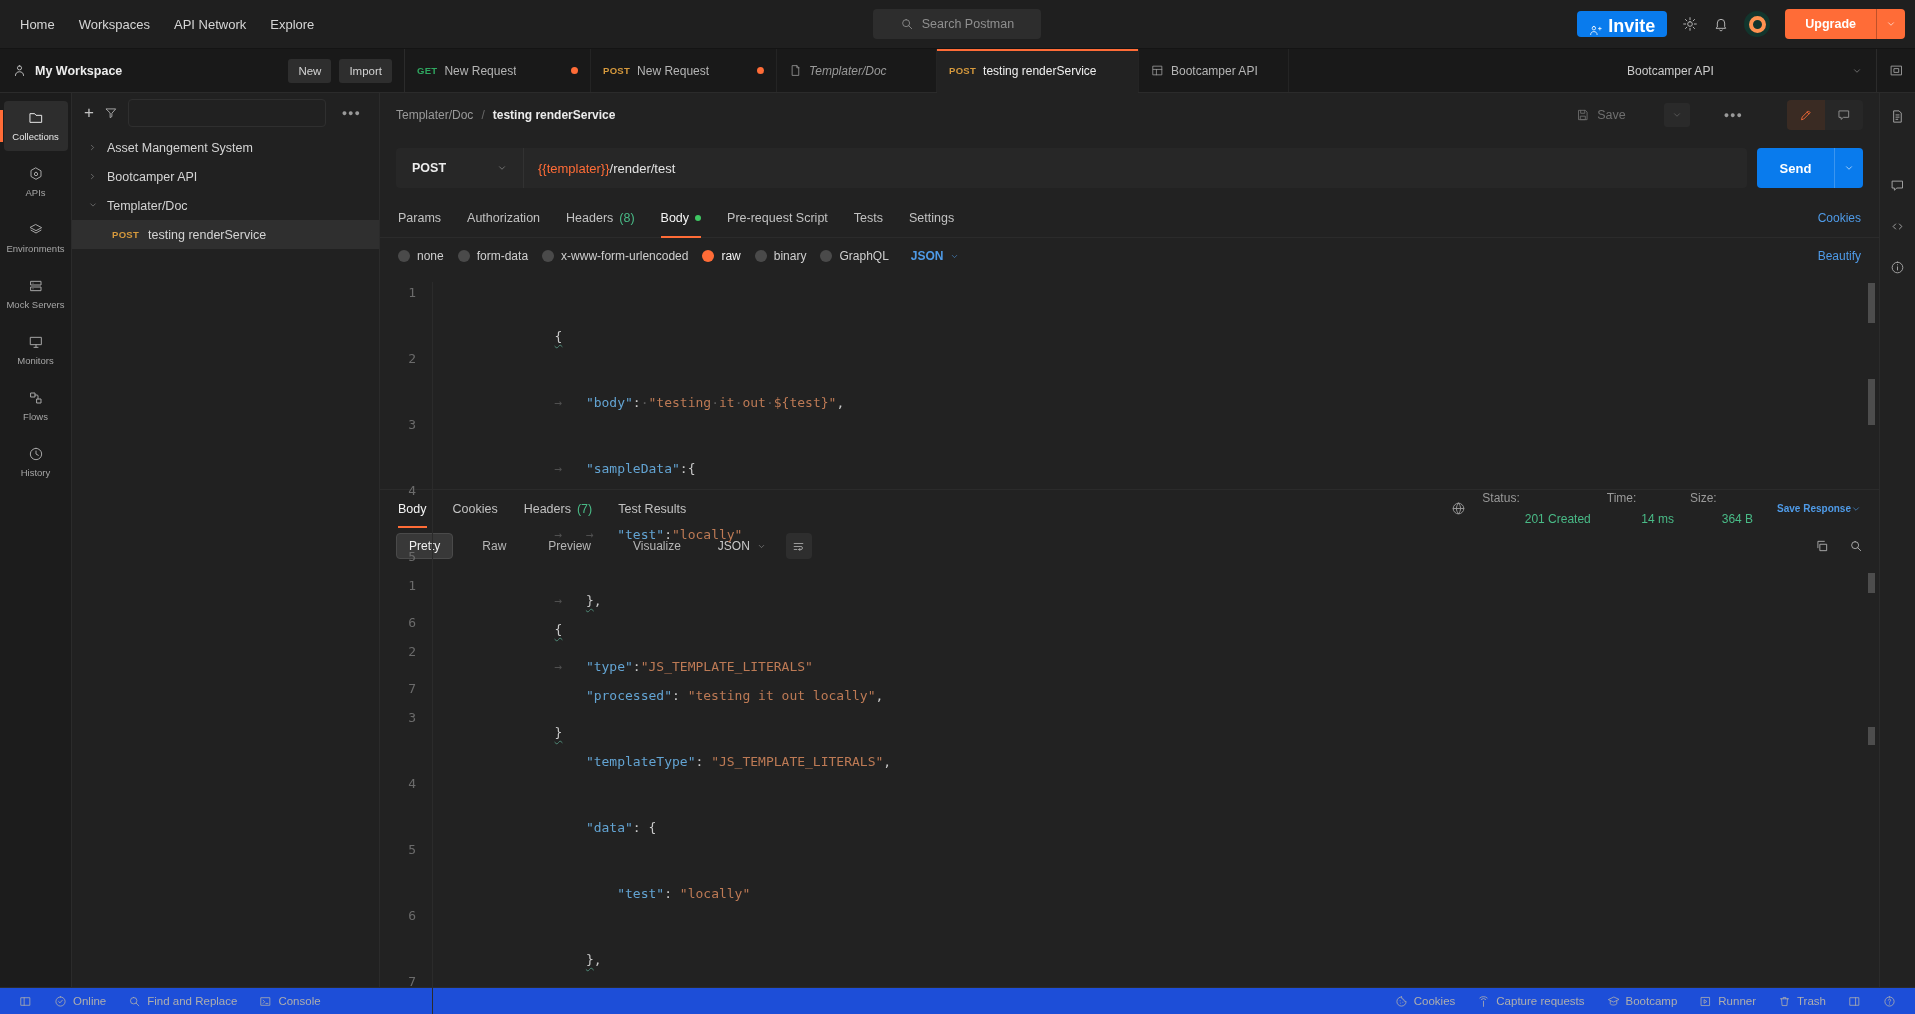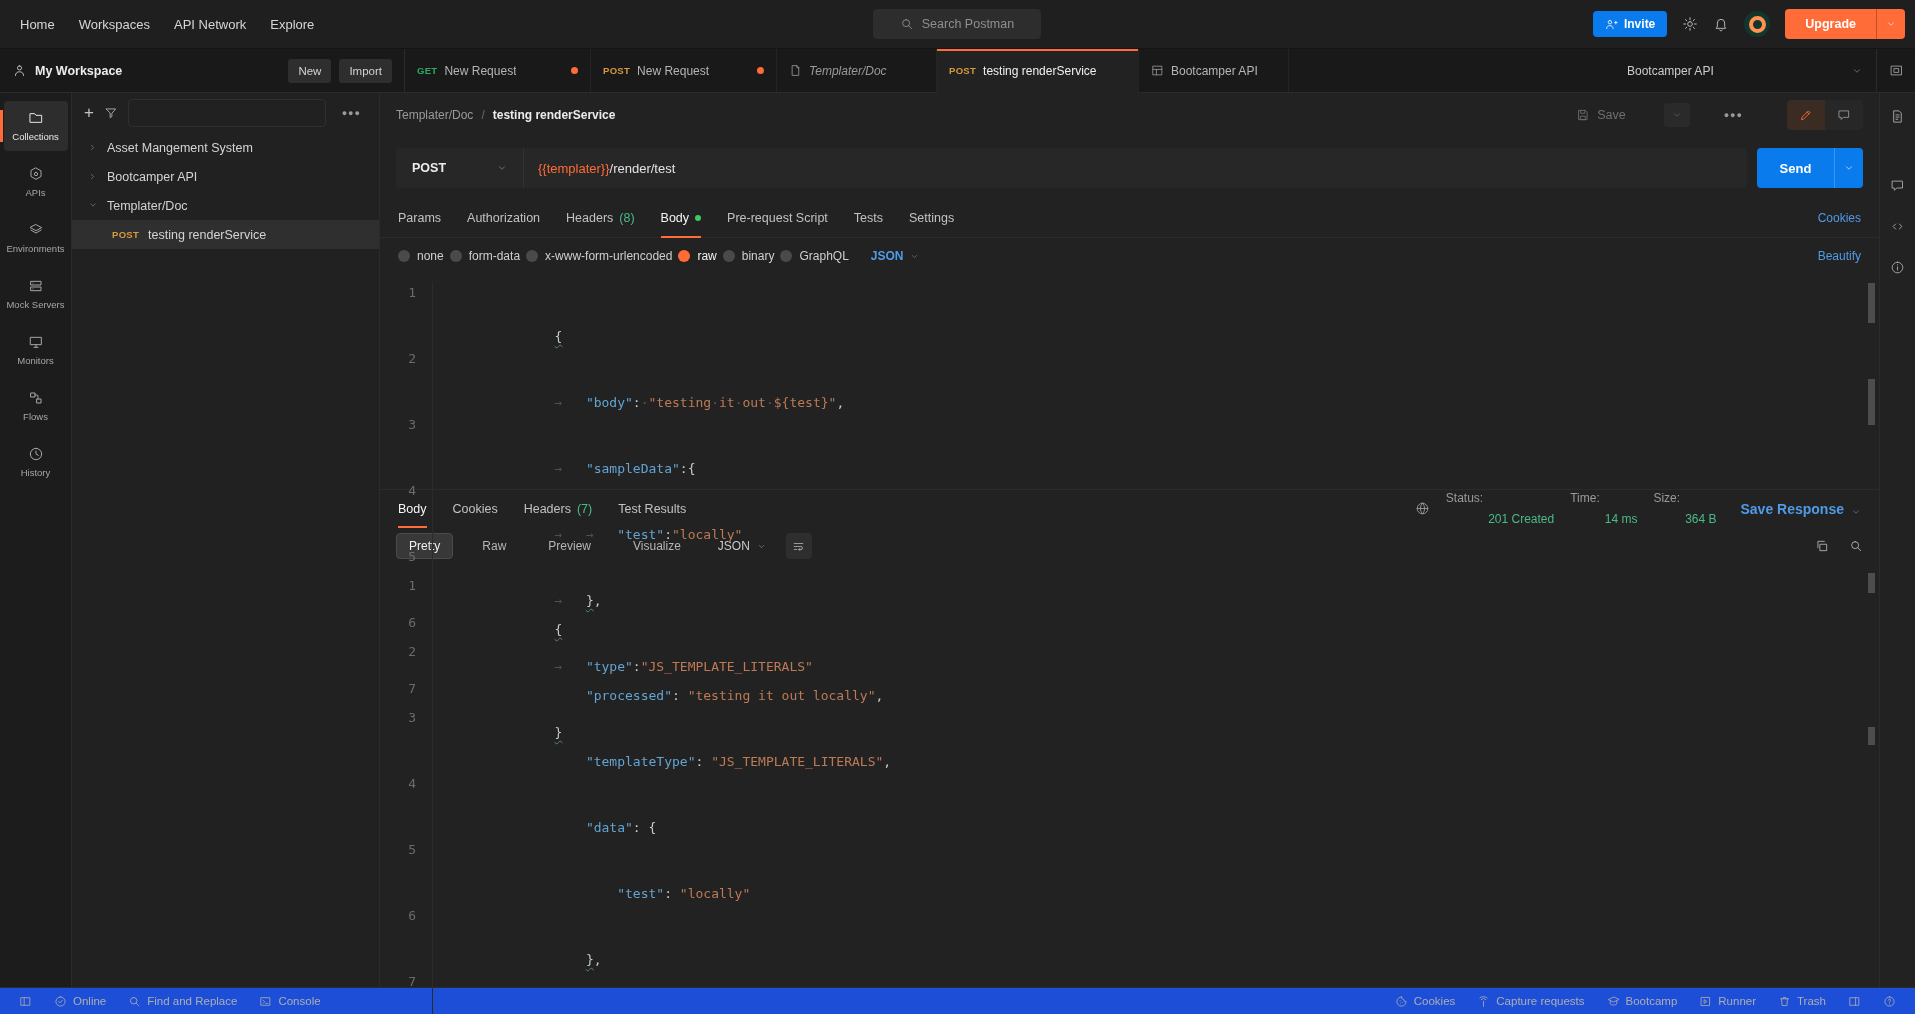--- a/index.html
+++ b/index.html
@@ -13,22 +13,22 @@
   .menubar{height:22px;flex:none;background:#272727;display:flex;align-items:center;gap:4px;padding:0 6px;}
   .menu-item{font-size:13px;color:#bdbdbd;padding:1px 9px;}
 
   
   .header{height:48px;flex:none;background:#1f1f1f;border-bottom:1px solid #141414;display:flex;align-items:center;position:relative;}
   .hnav{display:flex;align-items:center;padding-left:8px;}
   .hnav-item{display:flex;align-items:center;gap:6px;font-size:13px;color:#d6d6d6;padding:6px 12px;}
   .searchbox{position:absolute;left:873px;top:9px;width:168px;height:30px;background:#2d2d2d;border-radius:4px;
              display:flex;align-items:center;justify-content:center;gap:8px;color:#8f8f8f;font-size:12.5px;}
   .header-right{margin-left:auto;display:flex;align-items:center;gap:15px;padding-right:10px;}
-  .invite-btn{height:26px;padding:0 12px;border-radius:4px;background:var(--blue);color:#fff;font-size:12px;
-              display:flex;align-items:center;gap:6px;font-weight:600;}
+  .invite-btn{height:26px;padding:0 12px;border-radius:4px;background:var(--blue);color:#fff;font-size:18px;
+              display:flex;align-items:flex-end;gap:6px;font-weight:600;}
   .hicon{color:#b3b3b3;}
   .avatar{width:26px;height:26px;border-radius:50%;background:#12352d;position:relative;}
   .avatar::after{content:'';position:absolute;left:5px;top:5px;width:9px;height:9px;border-radius:50%;
                  border:4px solid #ff9250;}
   .upgrade{display:flex;height:30px;border-radius:4px;overflow:hidden;background:var(--accent);color:#fff;
            font-size:12.5px;font-weight:700;}
   .upgrade-main{padding:0 20px;display:flex;align-items:center;}
   .upgrade-chev{width:28px;border-left:1px solid rgba(0,0,0,.25);display:flex;align-items:center;justify-content:center;}
 
   
@@ -158,21 +158,21 @@
   .editor.req .m2{top:105px;height:46px;}
   .editor.resp .m1{top:8px;height:20px;}
   .editor.resp .m2{top:162px;height:18px;}
 
   .resp-meta{height:37px;flex:none;display:flex;align-items:stretch;gap:26px;padding:0 18px;font-size:12.5px;
              color:#c2c2c2;border-top:1px solid #2b2b2b;}
   .meta-right{margin-left:auto;display:flex;align-items:center;gap:16px;font-size:12px;}
   .meta-item{display:flex;gap:5px;}
   .meta-label{color:#9a9a9a;}
   .meta-value{color:var(--green);margin-top:21px;}
-  .save-resp{display:flex;align-items:flex-end;gap:7px;color:var(--link);font-weight:600;font-size:14px;margin-left:8px;}
+  .save-resp{display:flex;align-items:flex-end;color:var(--link);font-weight:600;font-size:10px;margin-left:8px;}
 
   .resp-toolbar{height:38px;flex:none;display:flex;align-items:center;gap:10px;padding:0 16px;}
   .view-seg{display:flex;gap:16px;}
   .view{padding:5px 12px;border-radius:4px;font-size:12px;color:#b5b5b5;border:1px solid transparent;}
   .view.active{background:#383838;border-color:#4a4a4a;color:#f0f0f0;}
   .lang-sel2{display:flex;align-items:center;gap:7px;color:#c9c9c9;font-size:12px;padding:4px 10px;margin-left:4px;}
   .lang-sel2 .chev{color:#9a9a9a;}
   .wrap-btn{width:26px;height:26px;border-radius:4px;background:#2e2e2e;display:flex;align-items:center;justify-content:center;color:#b5b5b5;}
   .resp-icons{margin-left:auto;display:flex;align-items:center;gap:20px;color:#b5b5b5;}
 
@@ -506,21 +506,21 @@
             </div>
             <div class="rtab">
               <span>Settings</span>
 
             </div>
           </div>
         <span class="link right-link">Cookies</span>
       </div>
 
       <div class="mode-row">
-        <div style="display:flex;gap:6px;">
+        <div style="display:flex;gap:14px;">
 
         <div class="mode">
               <span class="radio"></span>
               <span>none</span>
             </div>
             <div class="mode">
               <span class="radio"></span>
               <span>form-data</span>
             </div>
             <div class="mode">

